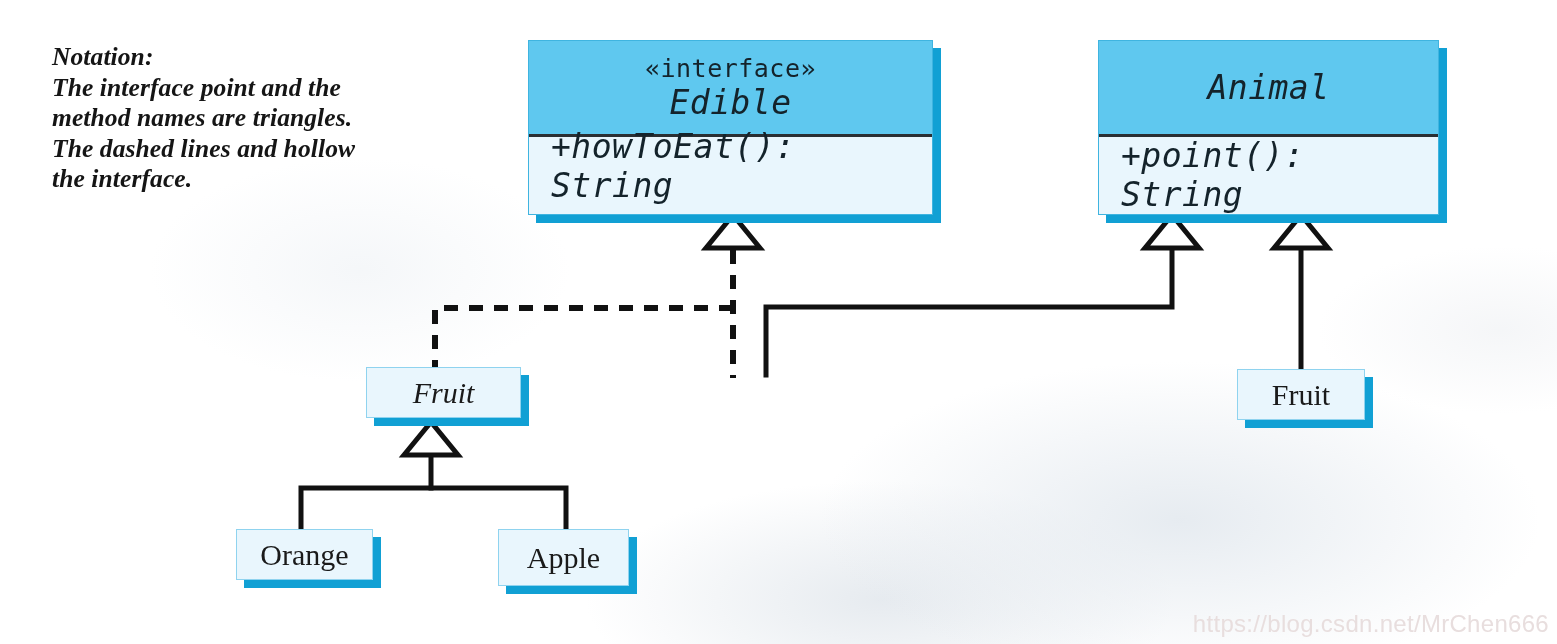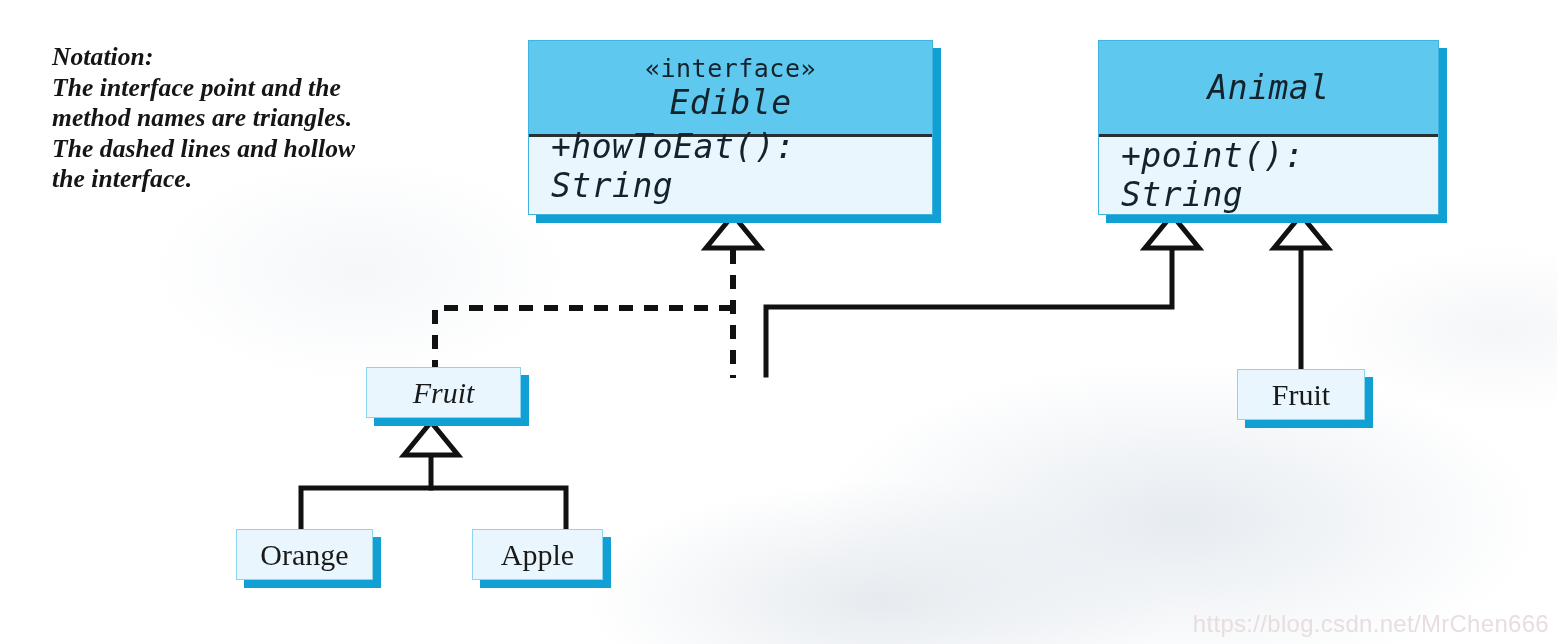--- a/index.html
+++ b/index.html
@@ -205,21 +205,21 @@
     </div>
   </div>
 
   <div class="cls" style="left:236px; top:529px; width:137px; height:51px;">
     <div class="shadow"></div>
     <div class="body">
       <div class="simple-label">Orange</div>
     </div>
   </div>
 
-  <div class="cls" style="left:472px; top:529px; width:131px; height:51px;">
+  <div class="cls" style="left:498px; top:529px; width:131px; height:57px;">
     <div class="shadow"></div>
     <div class="body">
       <div class="simple-label">Apple</div>
     </div>
   </div>
 
   <div class="watermark">https://blog.csdn.net/MrChen666</div>
 
 </div>
 

